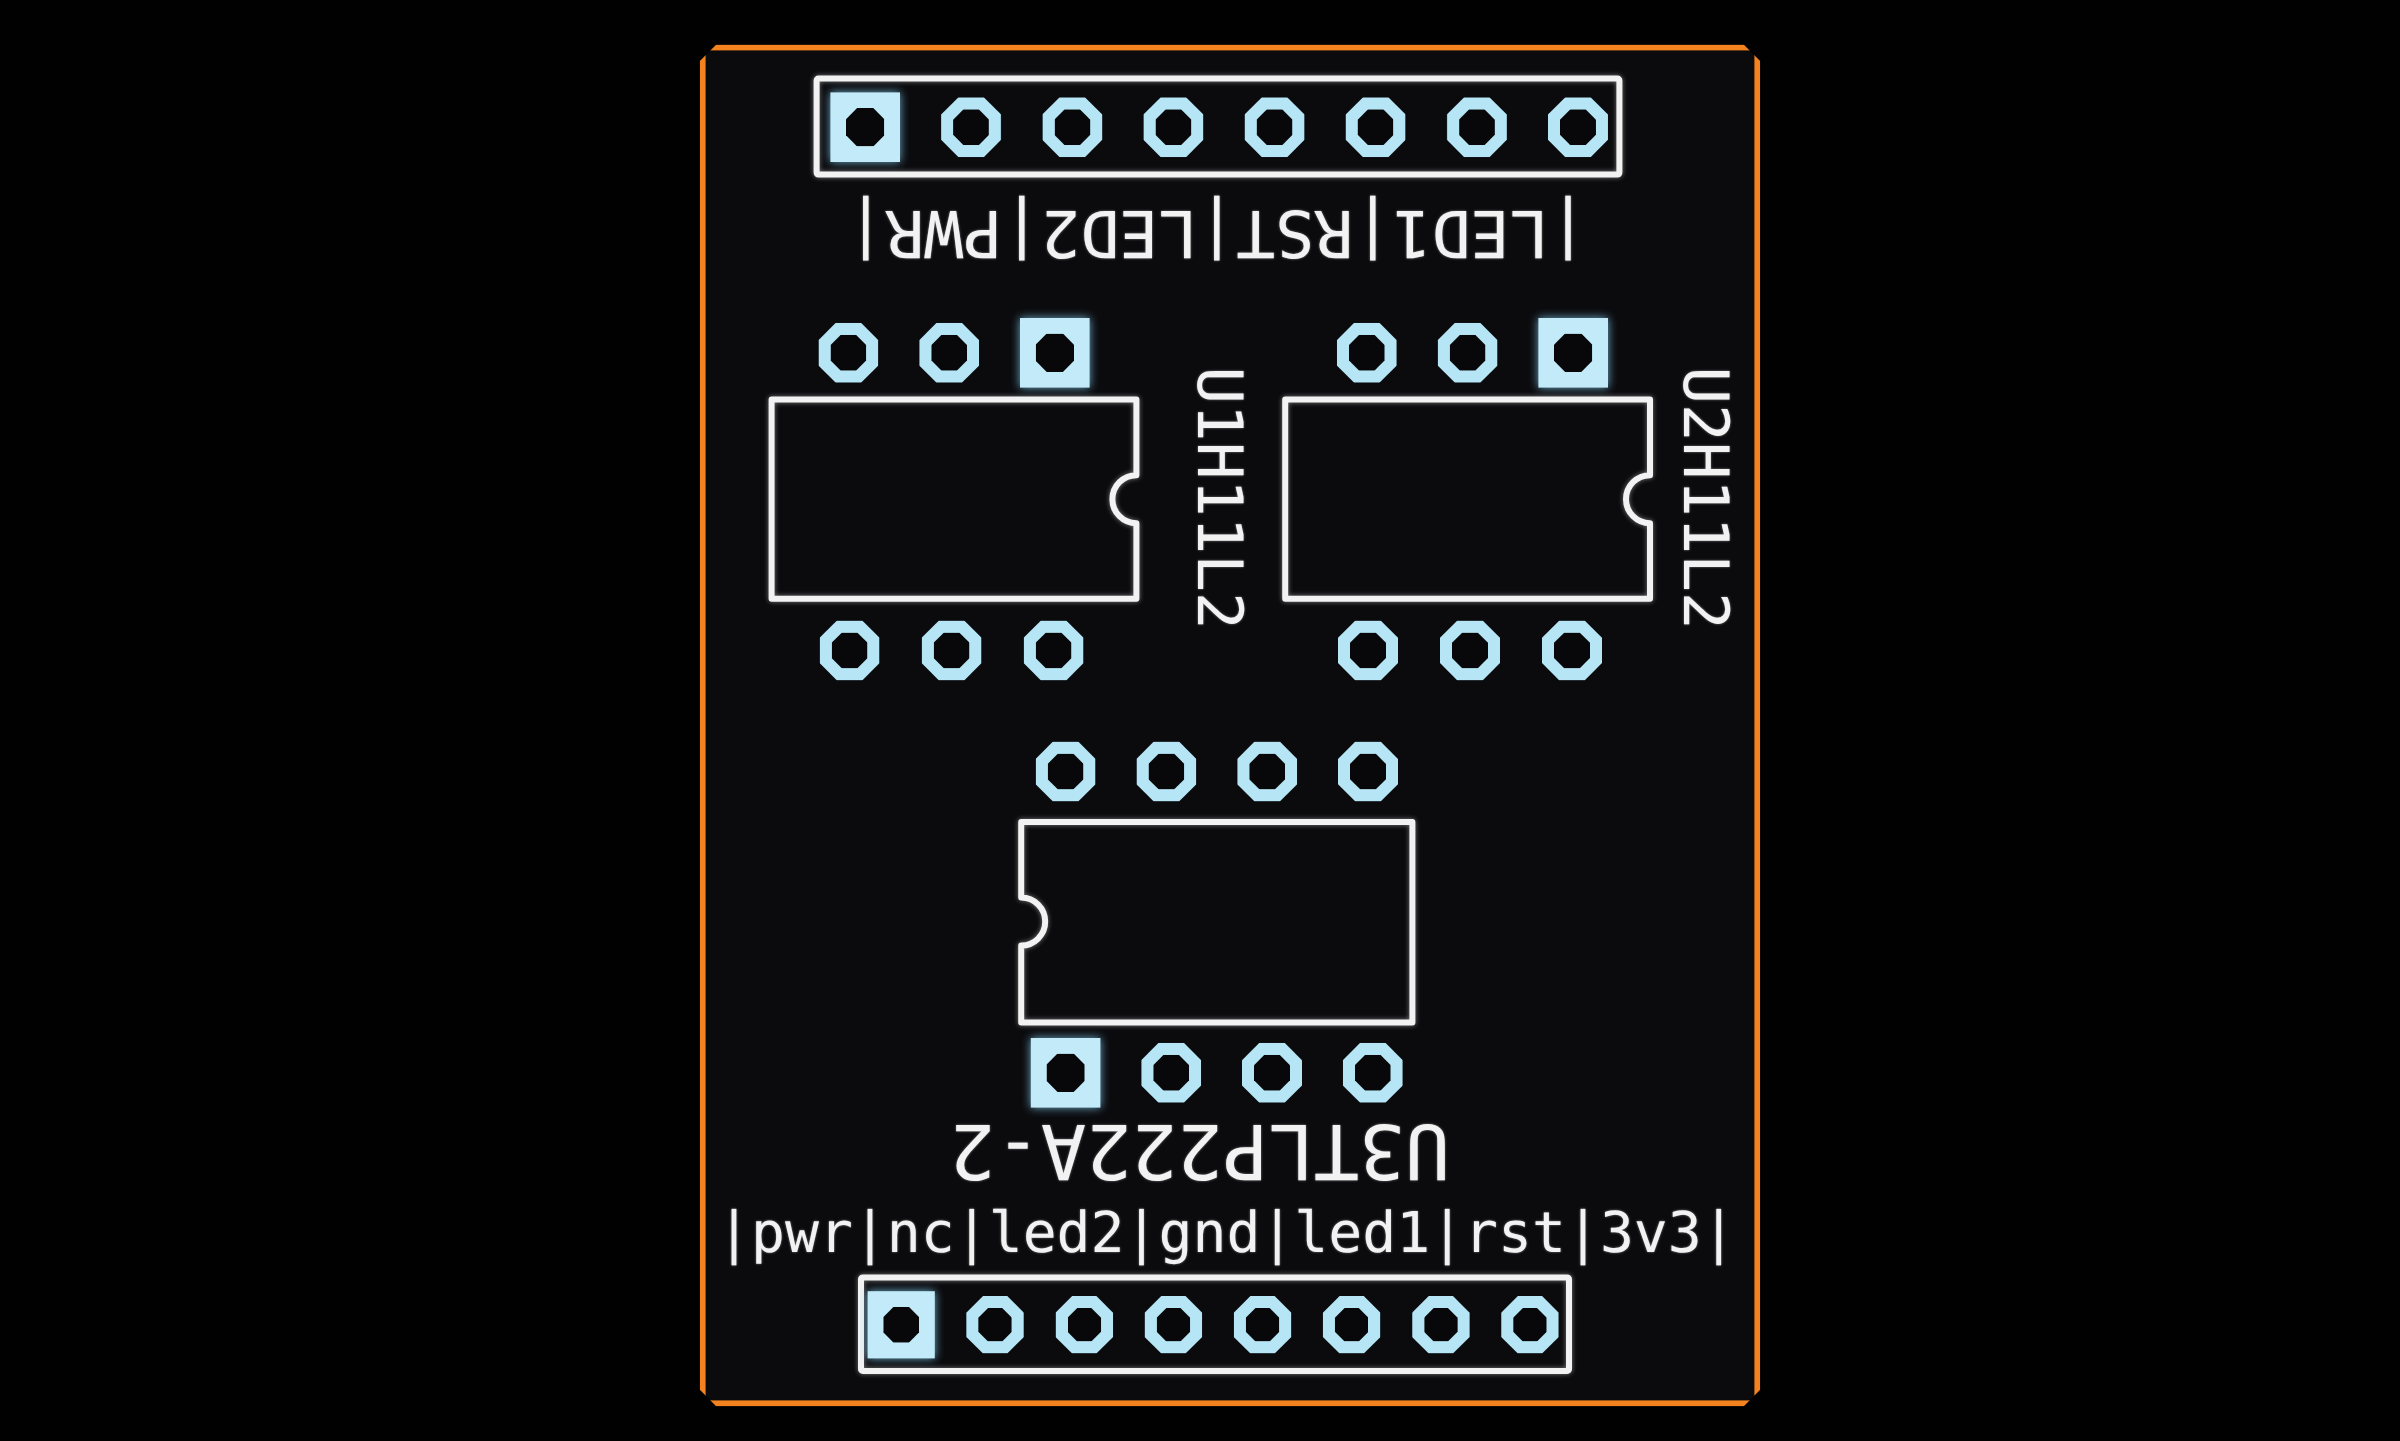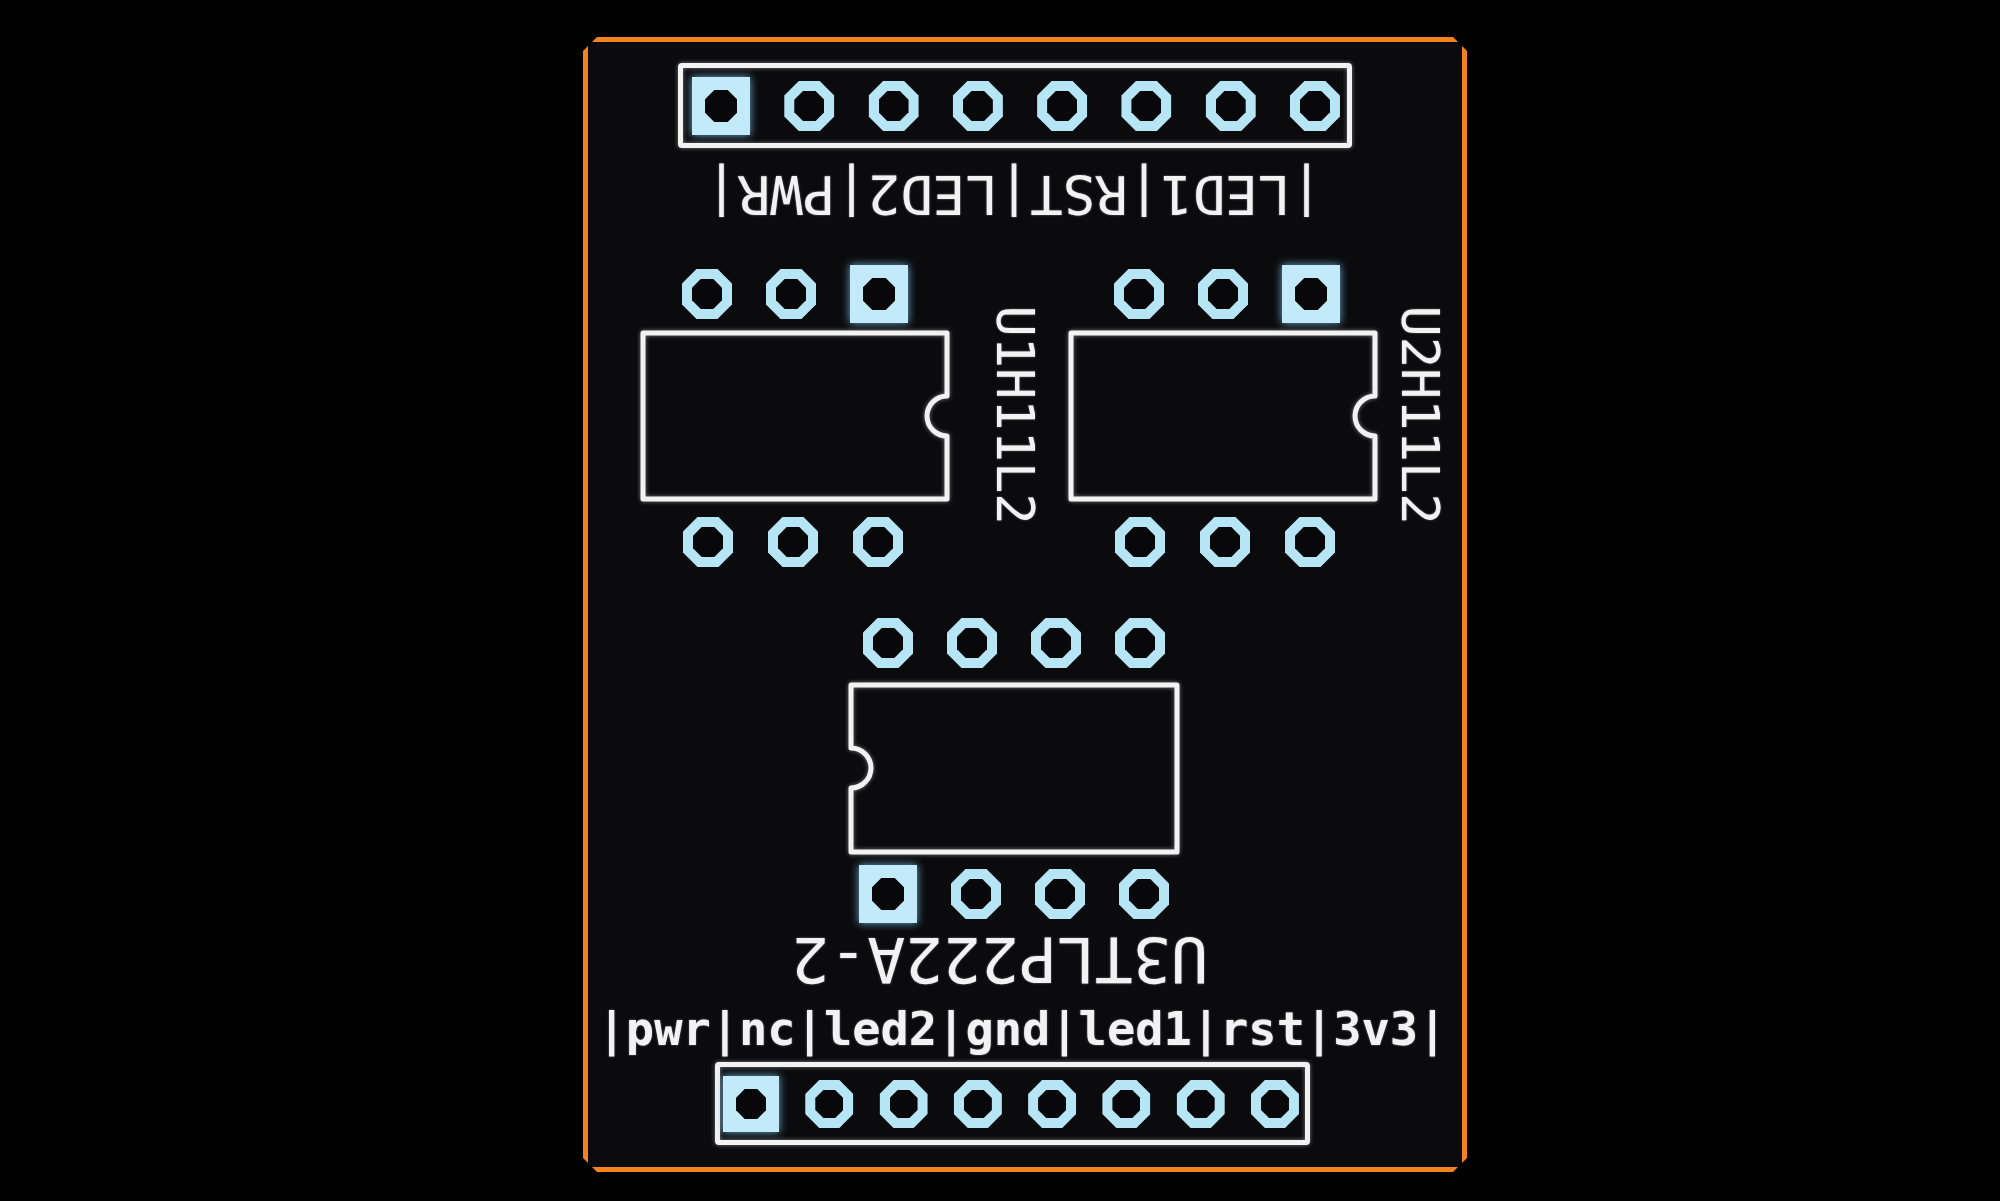--- a/index.html
+++ b/index.html
@@ -57,21 +57,21 @@
   .u3-body{left:260px;top:640px;}
   .u1-top-pads{left:94px;top:222px;width:226px;height:60px;}
   .u1-bot-pads{left:95px;top:474px;width:220px;height:52px;}
   .u2-top-pads{left:526px;top:222px;width:226px;height:60px;}
   .u2-bot-pads{left:527px;top:474px;width:220px;height:52px;}
   .u3-top-pads{left:275px;top:575px;width:302px;height:52px;}
   .u3-bot-pads{left:271px;top:822px;width:310px;height:60px;}
   .u1-label{left:427px;top:373px;font-size:52px;}
   .u2-label{left:832px;top:373px;font-size:52px;}
   .u3-label{left:412px;top:917px;font-size:63px;}
-  .bottom-pin-labels{left:434px;top:986px;font-size:47px;font-weight:bold;}
+  .bottom-pin-labels{left:434px;top:986px;font-size:47px;}
   .bot-conn-rect{left:127px;top:1020px;width:595px;height:83px;}
   .bot-conn-pads{left:135px;top:1033px;width:576px;height:58px;}
 </style>
 </head>
 <body>
 
 <div class="stage">
   <div class="board">
 
     <div class="silk-rect top-conn-rect"></div>

